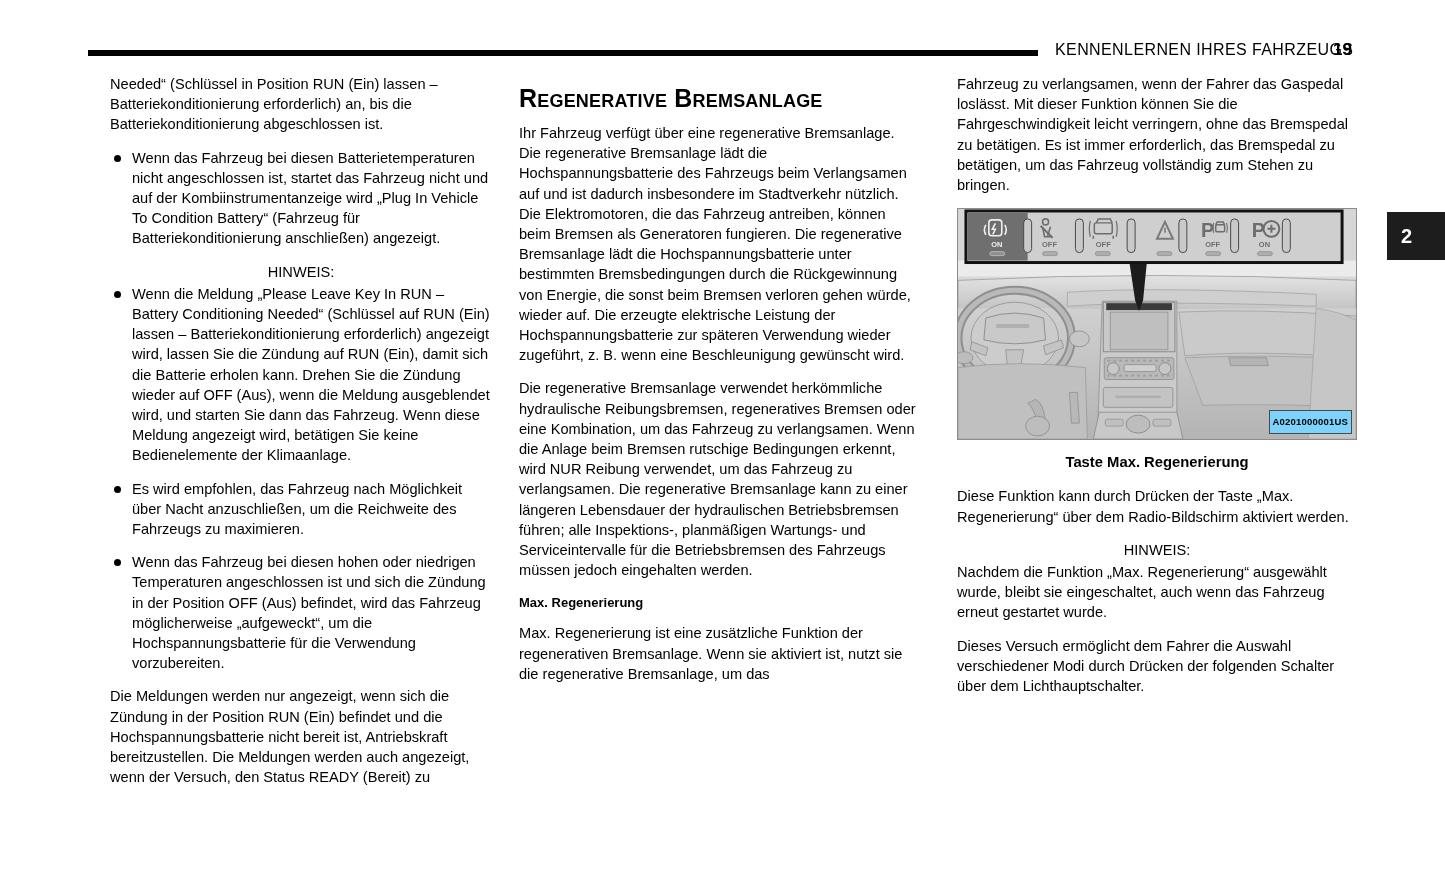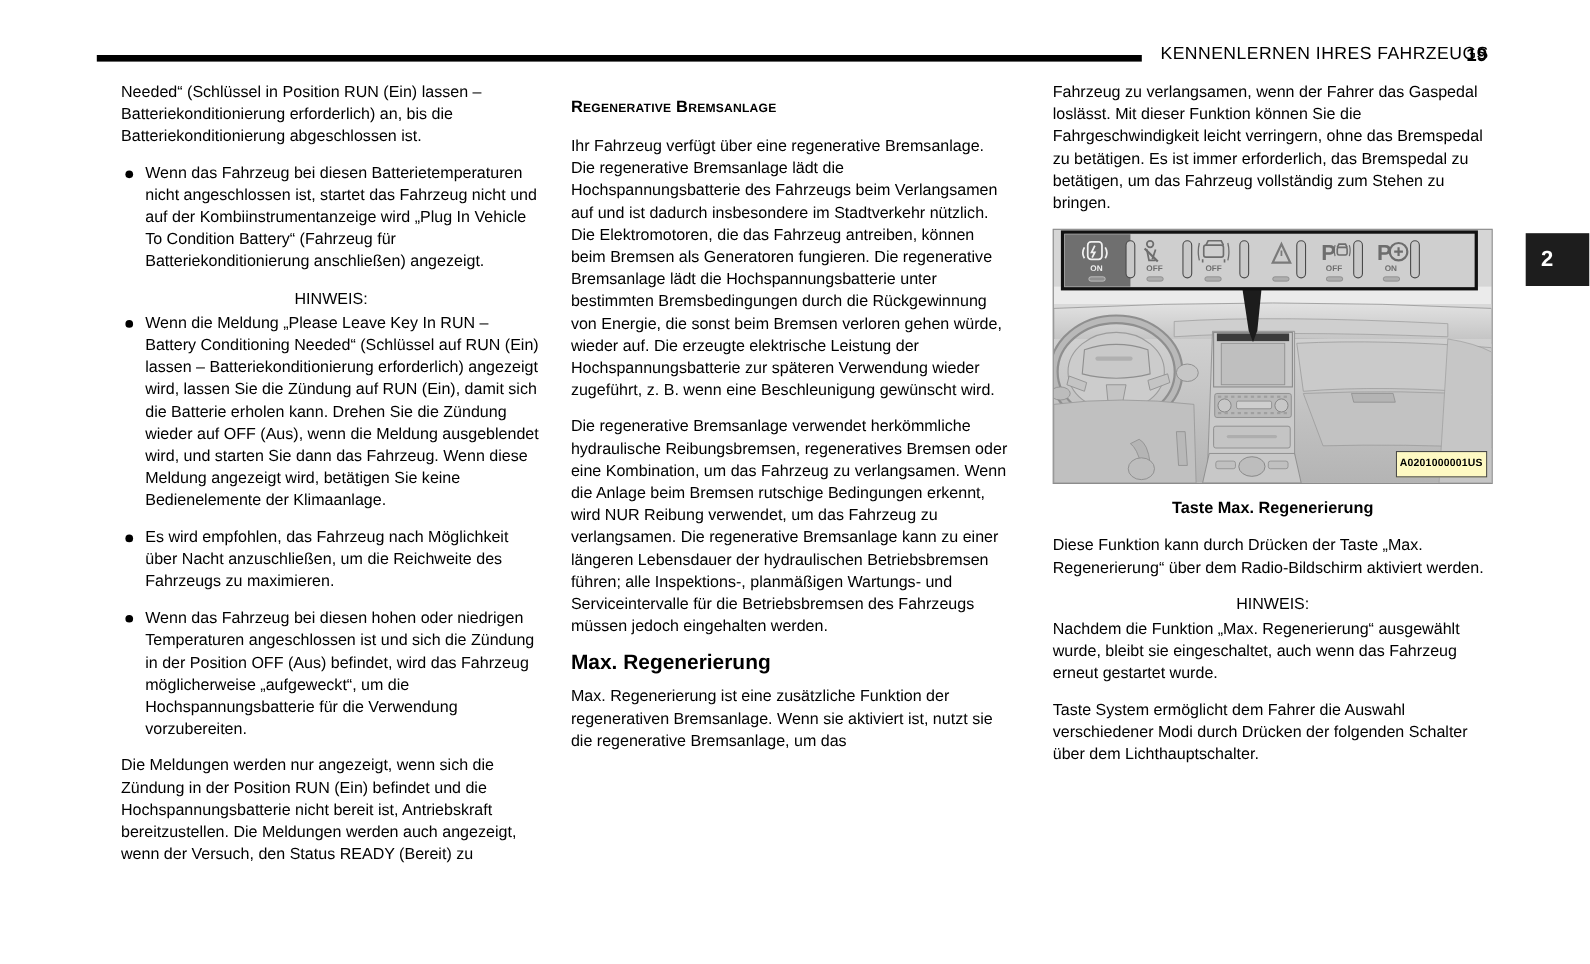--- a/index.html
+++ b/index.html
@@ -109,31 +109,31 @@
     margin: 0 0 2px 0;
     font-size: 14.6px;
     line-height: 20.2px;
     text-align: center;
   }
 
   
   h2.section-head {
     margin: 14px 0 13px 0;
     font-weight: bold;
-    font-size: 15px;
+    font-size: 25px;
     line-height: 24px;
     font-variant: small-caps;
     letter-spacing: 0.2px;
   }
   h2.section-head.first { margin-top: 12px; }
 
   h3.sub-head {
     margin: 0 0 10px 0;
     font-weight: bold;
-    font-size: 19px;
+    font-size: 13px;
     line-height: 20px;
   }
 
   
   .figure {
     margin: 8px 0 0 0;
   }
   .figure-frame {
     position: relative;
     width: 400px;
@@ -146,21 +146,21 @@
   .figure-caption {
     text-align: center;
     font-weight: bold;
     font-size: 14.8px;
     margin: 12px 0 14px 0;
   }
   .image-code {
     position: absolute;
     right: 4px;
     bottom: 5px;
-    background: #fef9c3;
+    background: #7dd3fc;
     border: 1px solid #4a4a4a;
     font-size: 9.5px;
     font-weight: bold;
     letter-spacing: 0.2px;
     padding: 1px 3px;
     font-family: "Liberation Sans", sans-serif;
   }
 </style>
 </head>
 <body>
@@ -380,14 +380,14 @@
     </div>
     <div class="figure-caption">Taste Max. Regenerierung</div>
   </div>
 
   <p class="body">Diese Funktion kann durch Drücken der Taste „Max. Regenerierung“ über dem Radio-Bildschirm aktiviert werden.</p>
 
   <p class="note-label">HINWEIS:</p>
   <p class="body">Nachdem die Funktion „Max. Regenerierung“ ausgewählt wurde, bleibt sie eingeschaltet, auch wenn das Fahrzeug erneut gestartet wurde.</p>
 
 
-  <p class="body tight">Taste System ermöglicht dem Fahrer die Auswahl verschiedener Modi durch Drücken der folgenden Schalter über dem Lichthauptschalter.</p>
+  <p class="body tight">Dieses Versuch ermöglicht dem Fahrer die Auswahl verschiedener Modi durch Drücken der folgenden Schalter über dem Lichthauptschalter.</p>
 </div>
 
 </body></html>

